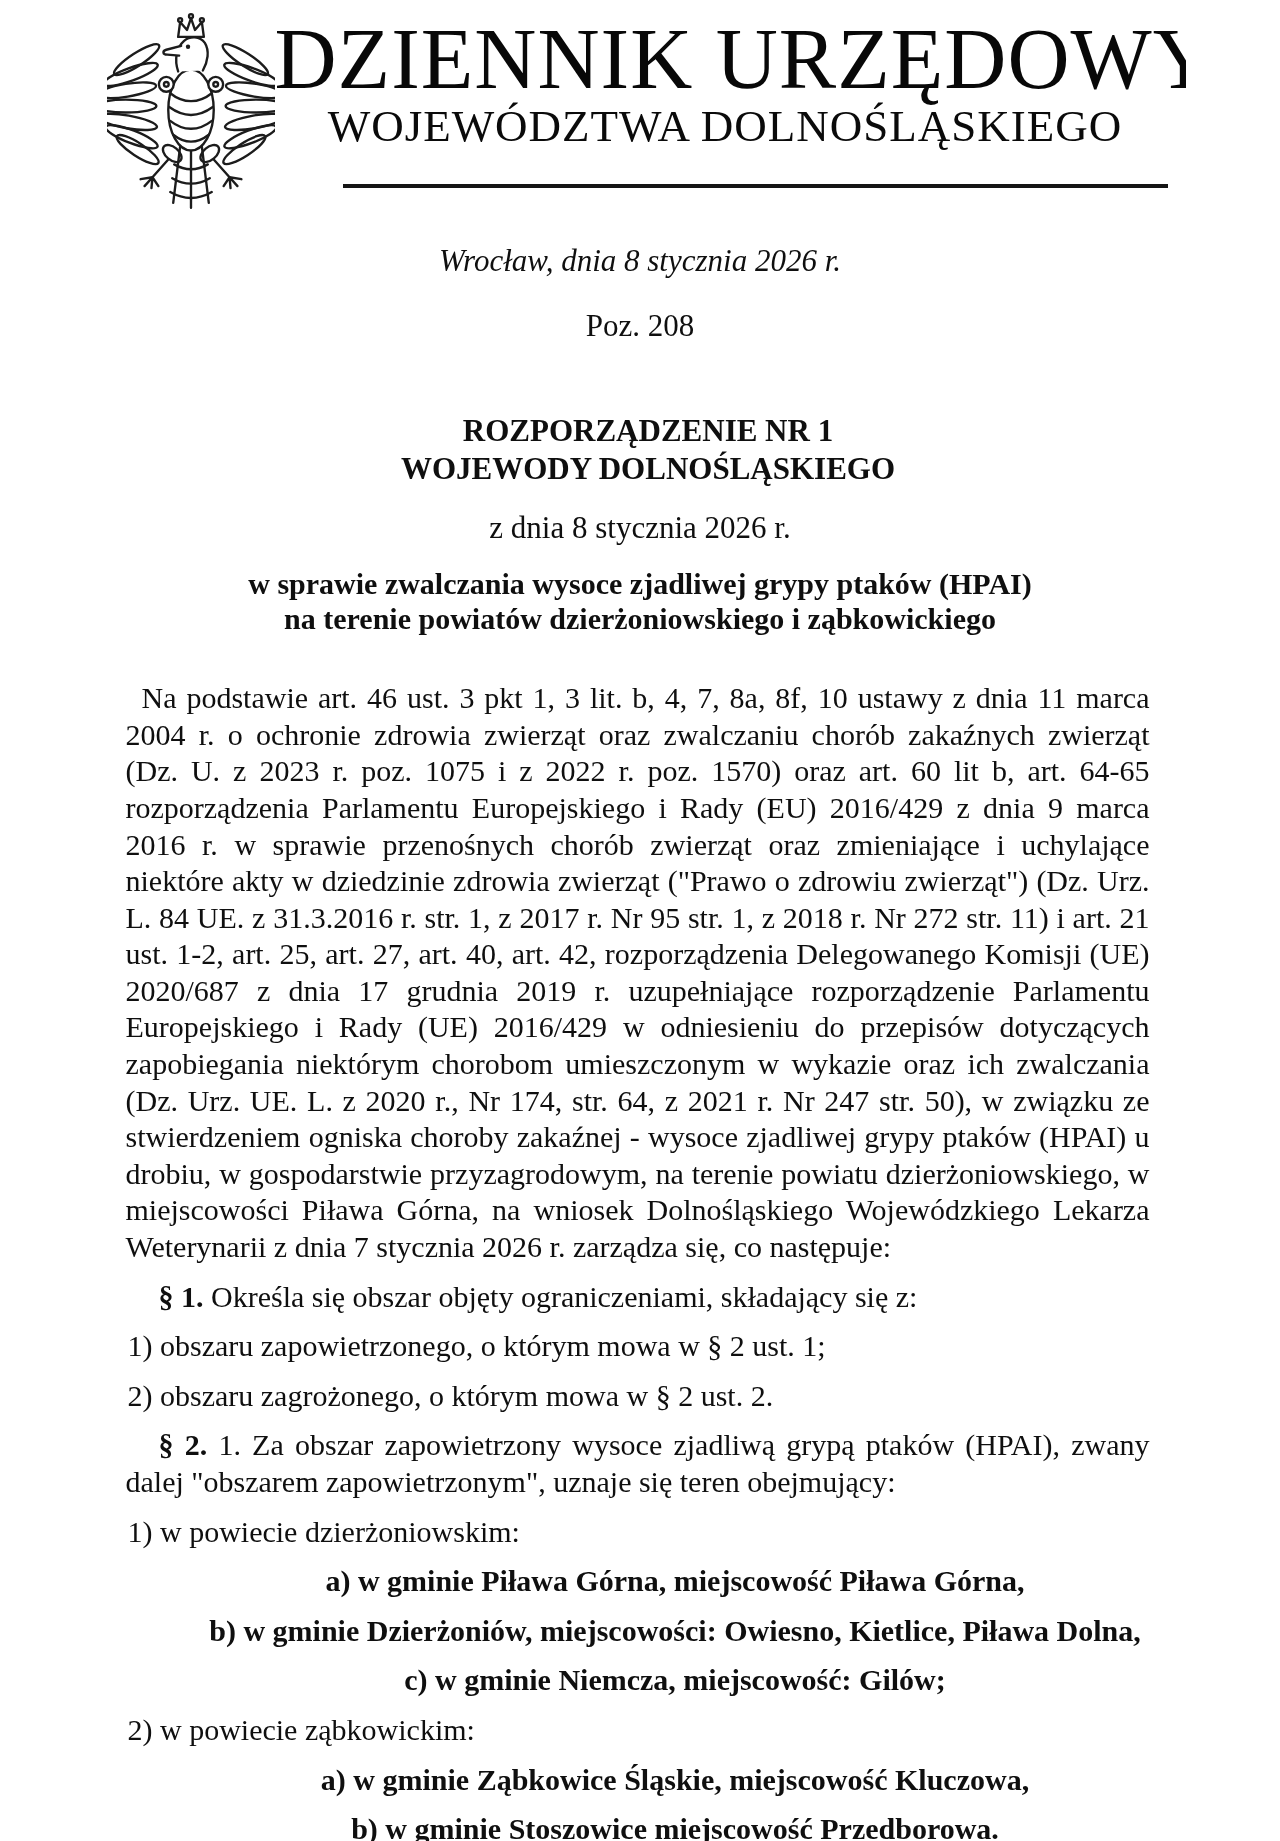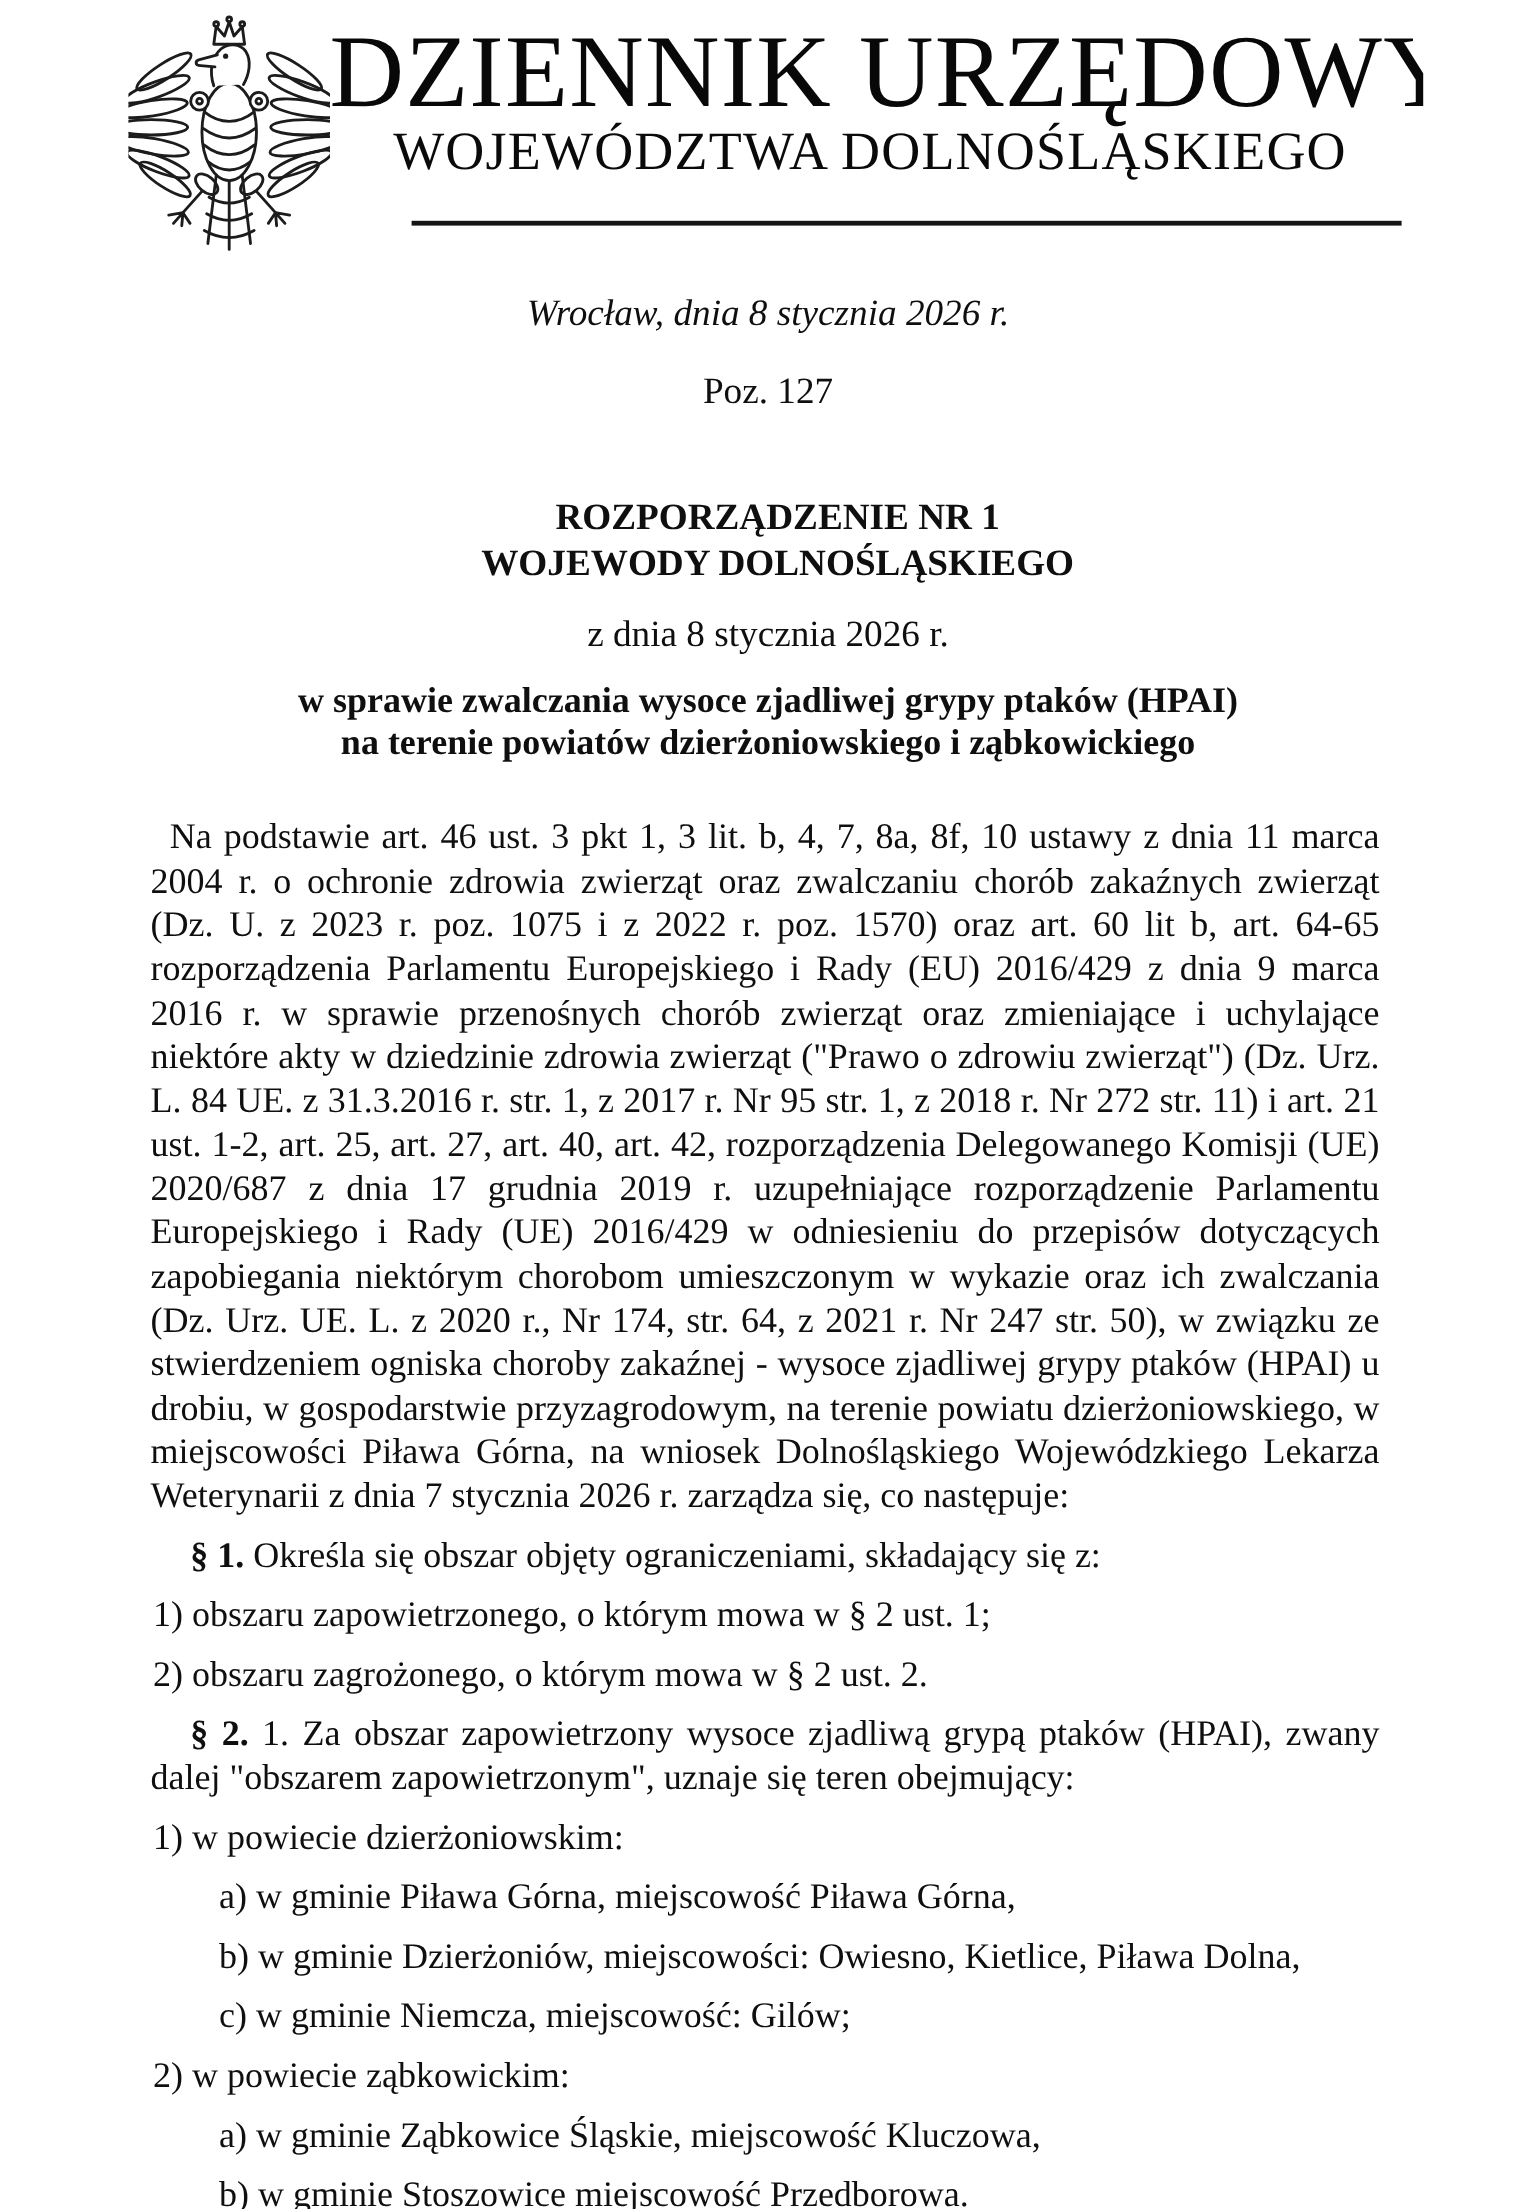--- a/index.html
+++ b/index.html
@@ -34,21 +34,21 @@
   .poz      { text-align:center; font-size:31px; line-height:1.2; margin-top:28px; }
   .act-title{ text-align:center; font-size:31px; line-height:1.2; font-weight:700; margin-top:68px;padding-left:16px; }
   .act-date { text-align:center; font-size:31px; line-height:1.2; margin-top:22px; }
   .act-subject { text-align:center; font-size:30px; line-height:1.17; font-weight:700; margin-top:20px; }
   
   main { display:block; padding:44px 36px 0 31px; font-size:30px; line-height:1.22; }
   main p { margin:0 0 13px 0; }
   .p-intro { text-align:justify; text-indent:16px; }
   .p-par   { text-align:justify; text-indent:33px; }
   .p-item1 { margin-left:2px;  text-align:left; }
-  .p-item2 { margin-left:57px; text-align:left; }
+  .p-item2 { margin-left:75px; text-align:center;font-weight:bold; }
   .par-no  { font-weight:700; }
   main p:last-child { margin-bottom:0; }
 </style>
 </head>
 <body>
 
 <div class="page">
 
   <div class="masthead-row">
     <div class="emblem-box">
@@ -106,21 +106,21 @@
       </svg>
     </div>
     <div class="masthead">
       <div class="journal-title">DZIENNIK URZĘDOWY</div>
       <div class="journal-subtitle">WOJEWÓDZTWA DOLNOŚLĄSKIEGO</div>
       <hr class="masthead-rule">
     </div>
   </div>
 
   <div class="dateline">Wrocław, dnia 8 stycznia 2026 r.</div>
-  <div class="poz">Poz. 127</div>
+  <div class="poz">Poz. 208</div>
 
   <div class="act-title">
     <div>ROZPORZĄDZENIE NR 1</div>
     <div>WOJEWODY DOLNOŚLĄSKIEGO</div>
   </div>
 
   <div class="act-date">z dnia 8 stycznia 2026 r.</div>
 
   <div class="act-subject">
     <div>w sprawie zwalczania wysoce zjadliwej grypy ptaków (HPAI)</div>

